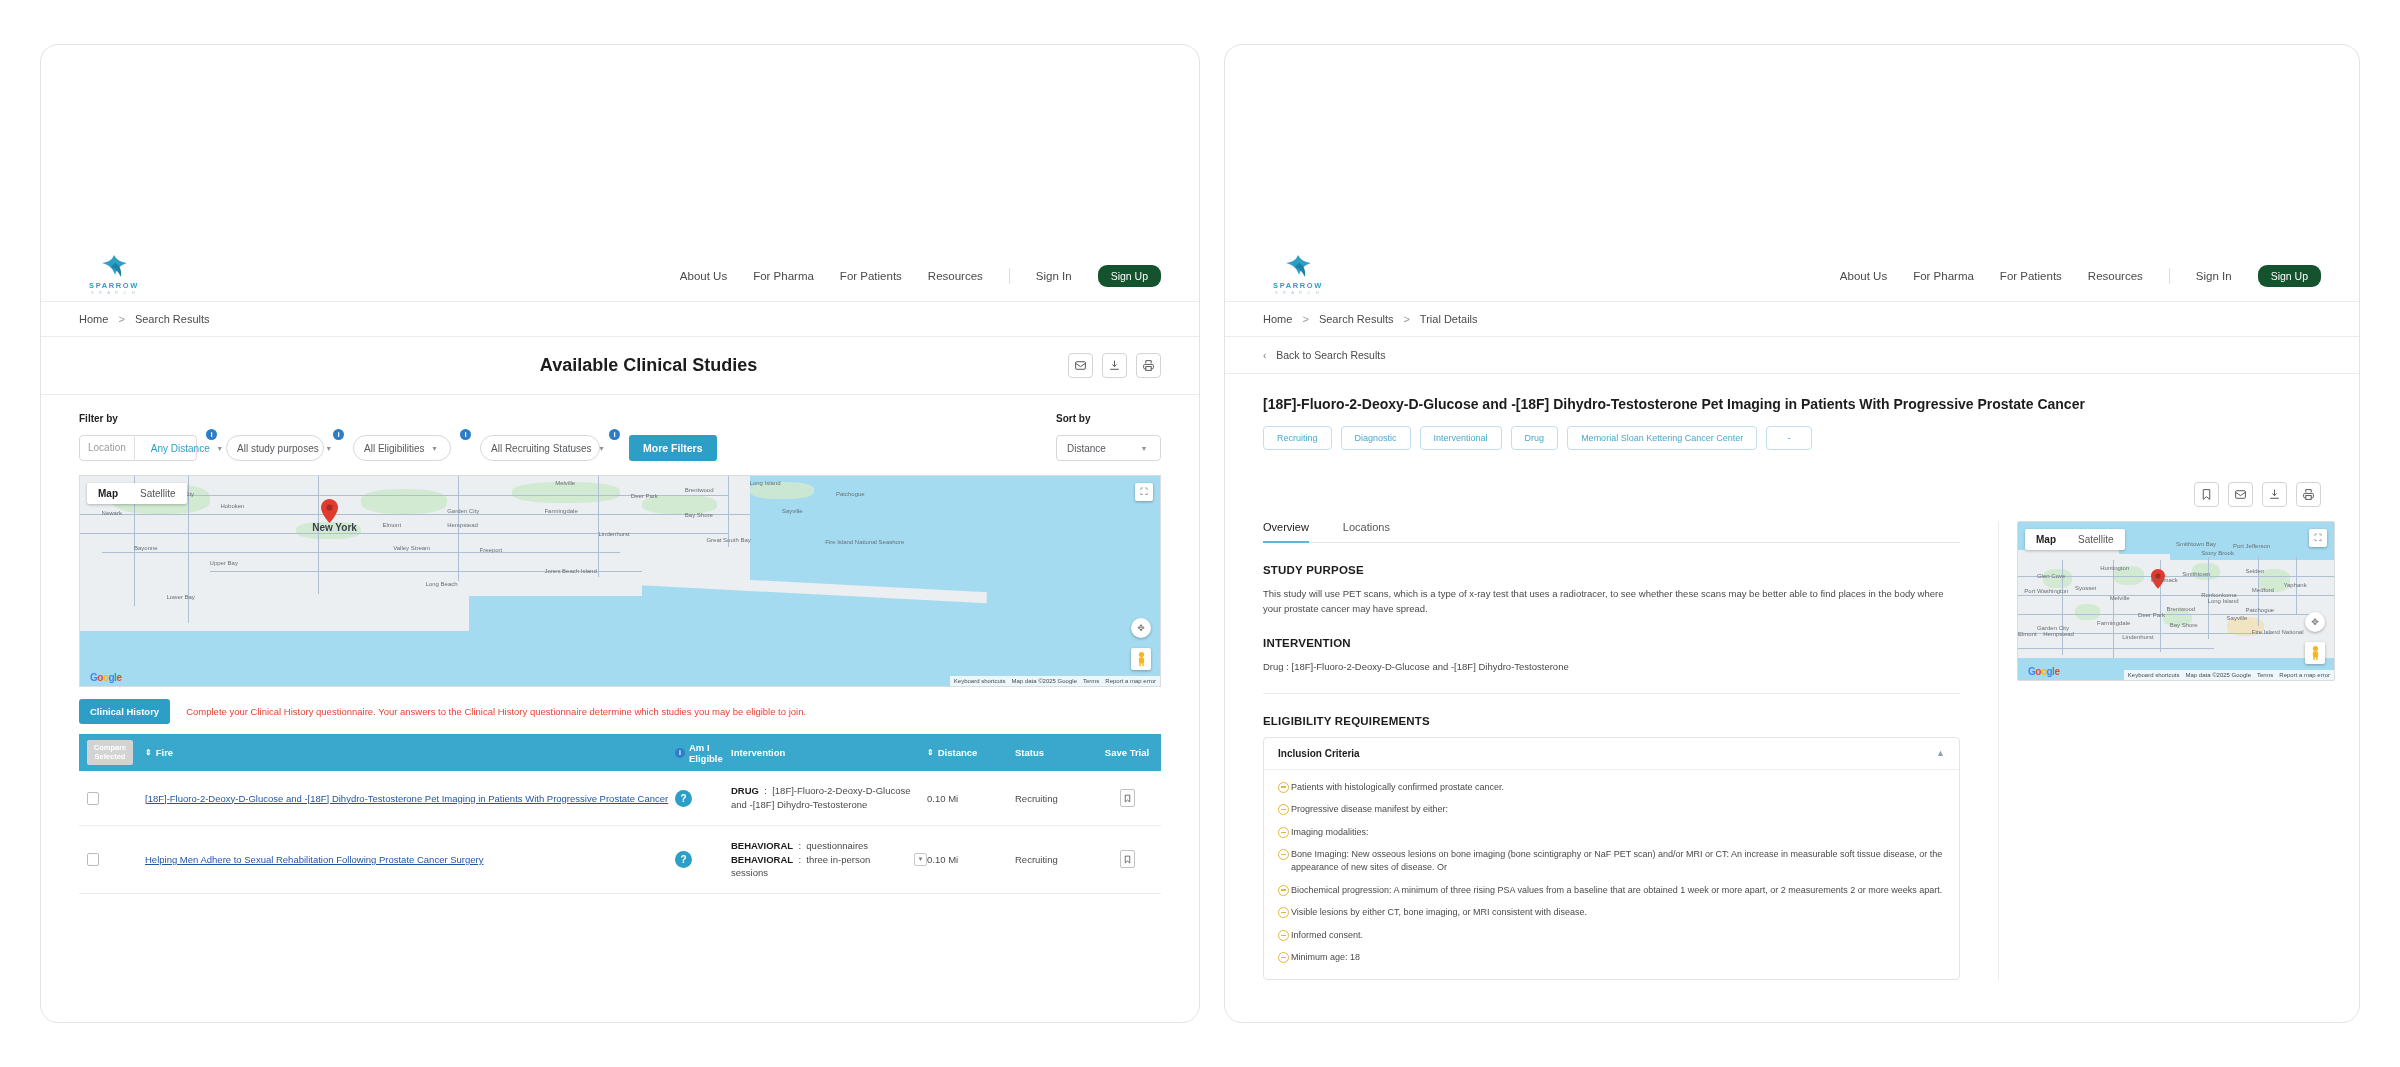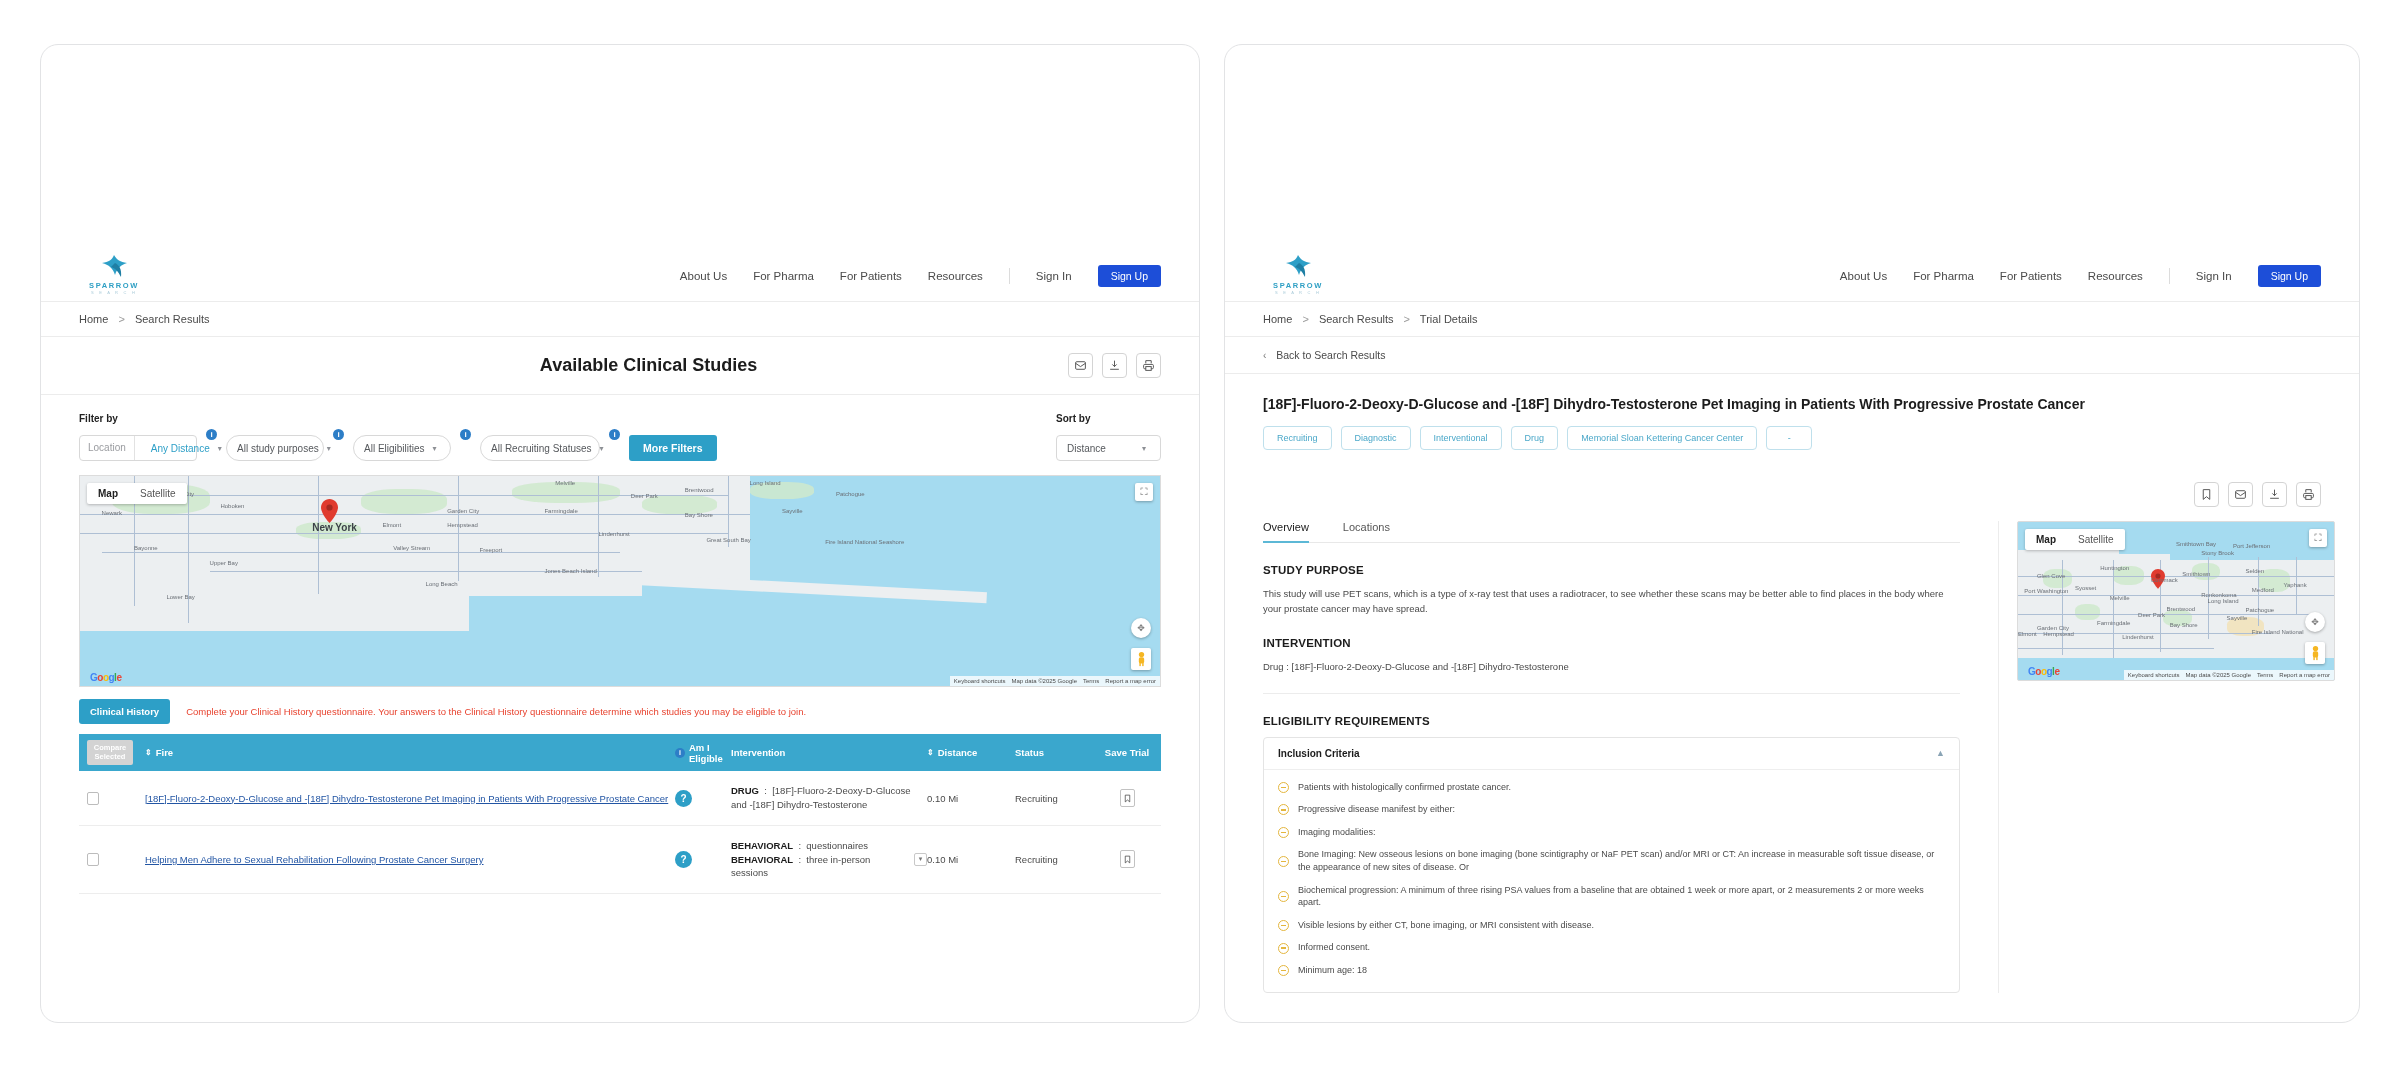--- a/index.html
+++ b/index.html
@@ -28,21 +28,21 @@
   }
   .logo { display:flex; flex-direction:column; align-items:center; width:70px; }
   .logo svg { display:block; }
   .logo .logo-word { font-size:7.5px; letter-spacing:1.6px; color:#2e9fc4; font-weight:700; margin-top:2px;}
   .logo .logo-sub { font-size:4px; letter-spacing:2.2px; color:#a9cbd9; }
 
   .nav { display:flex; align-items:center; gap:26px; padding-bottom:8px; }
   .nav a { font-size:11.5px; color:#4a4a4a; text-decoration:none; white-space:nowrap; }
   .nav .divider { width:1px; height:16px; background:#dcdcdc; }
   .btn-signup {
-    background:#1d4ed8; color:#fff; font-size:10.5px; border-radius:3px;
+    background:#14532d; color:#fff; font-size:10.5px; border-radius:9px;
     padding:5px 13px; border:none; white-space:nowrap;
   }
 
   
   .breadcrumb { padding:11px 38px; font-size:11px; color:#4a4a4a; border-bottom:1px solid #ececec; }
   .breadcrumb .sep { color:#9a9a9a; margin:0 7px; }
   .breadcrumb a { color:#4a4a4a; text-decoration:none; }
 
   
   .title-row { display:flex; align-items:center; justify-content:space-between; padding:16px 38px; border-bottom:1px solid #ececec;}
@@ -182,21 +182,21 @@
   .sec-h { font-size:11.5px; font-weight:700; color:#1c1c1c; letter-spacing:.2px; margin:21px 0 10px 0;}
   .sec-p { font-size:9.5px; color:#4a4a4a; line-height:1.6; max-width:1000px;}
   .divider-line { height:1px; background:#ececec; margin:18px 0 0 0;}
   .accordion {
     border:1px solid #e4e4e4; border-radius:4px; margin-top:10px;
   }
   .acc-head { display:flex; align-items:center; justify-content:space-between; padding:10px 14px; font-size:10px; font-weight:700; color:#1c1c1c; border-bottom:1px solid #eee;}
   .acc-head .chev { color:#8aa4b5; font-size:9px;}
   .crit-list { padding:6px 0 10px 0; }
   .crit {
-    display:flex; align-items:center; gap:9px; padding:5px 14px; font-size:9px; color:#4a4a4a; line-height:1.4;
+    display:flex; align-items:flex-start; gap:2px; padding:5px 14px; font-size:9px; color:#4a4a4a; line-height:1.4;
   }
   .crit-ic {
     width:11px; height:11px; border:1.3px solid #e4b63e; border-radius:50%; flex:none;
     display:flex; align-items:center; justify-content:center; margin-top:1px;
   }
   .crit-ic span { width:5px; height:1.3px; background:#e4b63e; display:block;}
 </style>
 </head>
 <body>
 

